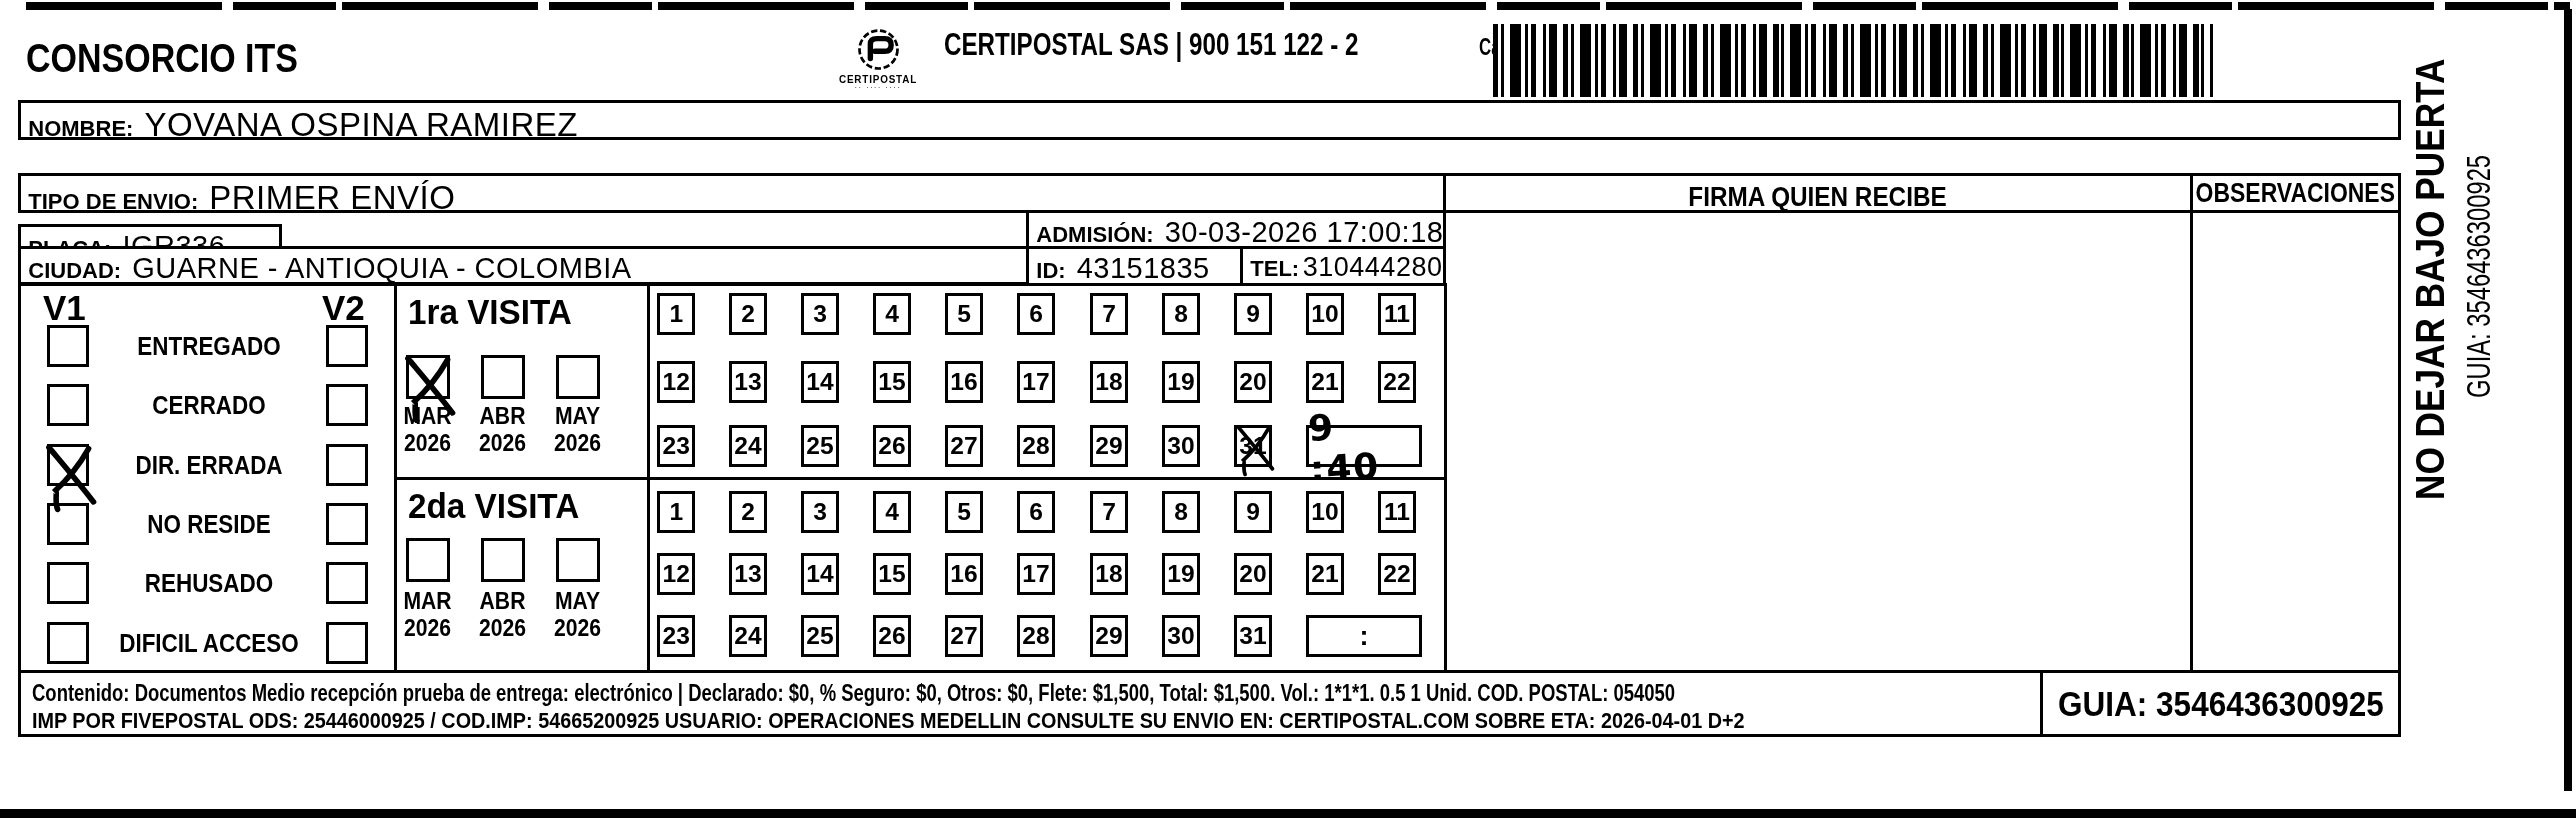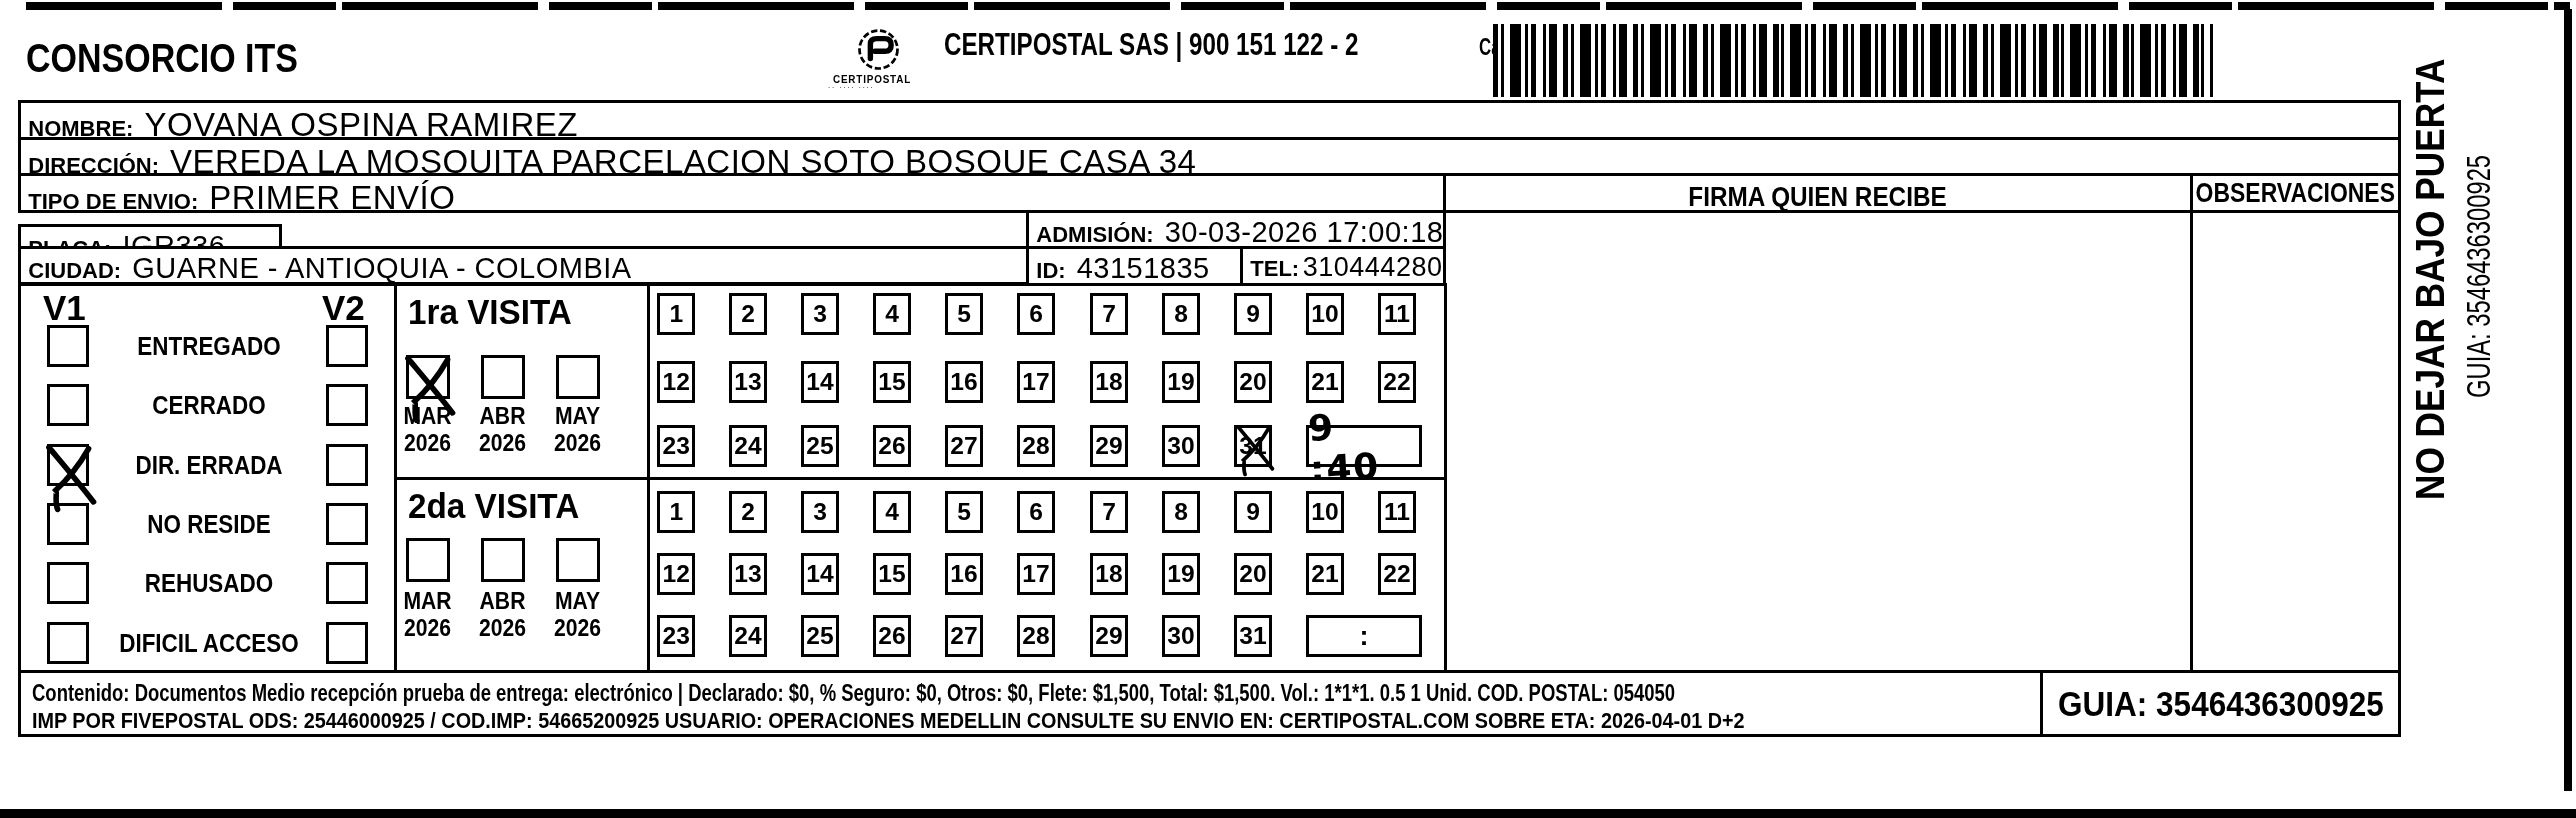--- a/index.html
+++ b/index.html
@@ -13,21 +13,21 @@
      background:repeating-linear-gradient(90deg,#000 0 196px,transparent 196px 207px,#000 207px 310px,transparent 310px 316px)}
   .rightline{position:absolute;left:2564px;top:9px;width:8.2px;height:782px;background:#000}
   .bottombar{position:absolute;left:0;top:809px;width:2576px;height:10px;background:#000}
   
   .h-co{left:25.5px;top:36px;font-size:40px;font-weight:bold;transform:scaleX(.85);transform-origin:0 50%}
   .h-nit{left:294px;top:25.5px;font-weight:bold;font-size:27px;line-height:33px}
   .h-nit .nw{transform:scaleX(.78);transform-origin:0 50%}
   .h-cert{left:944px;top:27px;font-weight:bold}
   .h-cert .l1{font-size:31px;transform:scaleX(.78);transform-origin:0 50%}
   .h-cert .l2{font-size:24px;margin-top:5.5px;transform:scaleX(.70);transform-origin:0 50%}
-  .logo{left:828px;top:25.5px;width:100px;}
+  .logo{left:828px;top:25.5px;width:100px;text-align:center}
   .logo svg{display:block;margin:0 auto}
   .logo .lt{font-size:11px;font-weight:bold;letter-spacing:0.9px;transform:scaleX(.9)}
   .logo .ls{font-size:6.4px;letter-spacing:1.8px;line-height:5.5px}
   .barcode{position:absolute;left:1493px;top:24px;width:720px;height:73px;
      background:repeating-linear-gradient(90deg,#000 0 5.5px,#fff 5.5px 8.2px,#000 8.2px 11px,#fff 11px 17.3px,#000 17.3px 28px,#fff 28px 32px,#000 32px 35px,#fff 35px 38px,#000 38px 43px,#fff 43px 50px,#000 50px 53px,#fff 53px 56px,#000 56px 64px,#fff 64px 70px)}
   
   .row-line{display:flex;align-items:baseline;gap:11px;padding:2.7px 0 0 7.3px;overflow:hidden}
   .lbl{font-weight:bold;font-size:22px;white-space:nowrap}
   .val{font-size:33px;white-space:nowrap;letter-spacing:0.5px}
   .val.sm{font-size:29px}
@@ -87,24 +87,20 @@
   <div class="abs h-cert">
     <div class="l1 nw">CERTIPOSTAL SAS | 900 151 122 - 2</div>
     <div class="l2 nw">Carrera 80d N 18 16  Lic. 2519 De Octubre 23 De 2015</div>
   </div>
   <div class="barcode"></div>
 
   <div class="cell row-line" style="left:18px;top:100px;width:2383px;height:40px">
     <span class="lbl">NOMBRE:</span>
     <span class="val">YOVANA OSPINA RAMIREZ</span>
   </div>
-  <div class="cell row-line" style="left:18px;top:137px;width:2383px;height:40px">
-    <span class="lbl">DIRECCIÓN:</span>
-    <span class="val">VEREDA LA MOSQUITA PARCELACION SOTO BOSQUE CASA 34</span>
-  </div>
   <div class="cell row-line" style="left:18px;top:173px;width:1429px;height:40px">
     <span class="lbl">TIPO DE ENVIO:</span>
     <span class="val">PRIMER ENVÍO</span>
   </div>
   <div class="cell hdrcell" style="left:1443px;top:173px;width:750px;height:49px">
     <span class="nw">FIRMA QUIEN RECIBE</span>
   </div>
   <div class="cell hdrcell obs" style="left:2190px;top:173px;width:211px;height:40px">
     <span class="nw">OBSERVACIONES</span>
   </div>

